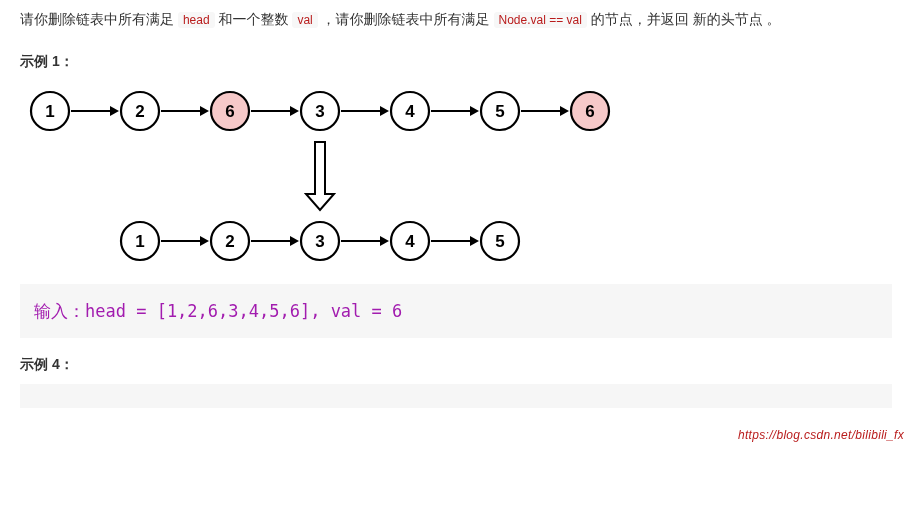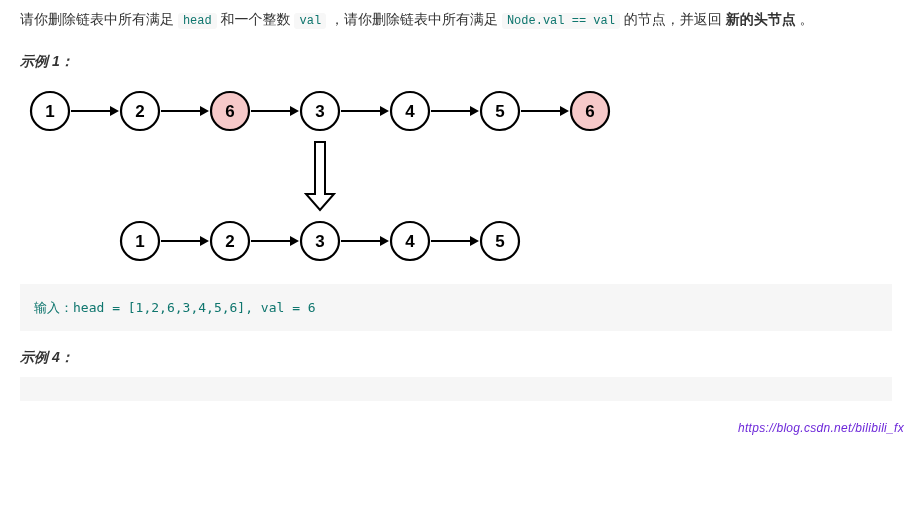--- a/index.html
+++ b/index.html
@@ -8,46 +8,46 @@
     padding: 6px 20px 20px 20px;
     font-family: -apple-system, BlinkMacSystemFont, "PingFang SC", "Microsoft YaHei", sans-serif;
     font-size: 14px;
     color: #333;
     background: #fff;
     width: 912px;
     position: relative;
   }
   .problem { line-height: 1.9; margin-bottom: 20px; }
   .code-inline {
-    font-family: Liberation Mono, monospace;
+    font-family: Liberation Sans, sans-serif;
     background: #f7f7f7;
     padding: 1px 5px;
     border-radius: 3px;
     font-size: 12px;
-    color: #0f766e;
+    color: #b91c1c;
   }
-  .bold { font-weight: 700; }
-  .example-title { font-weight: 700; margin: 14px 0 10px 0; font-style: italic; }
+  .bold { font-weight: 400; }
+  .example-title { font-weight: 700; margin: 14px 0 10px 0; }
   .diagram { margin: 8px 0 10px 0; }
   .code-block {
     background: #f6f6f6;
     padding: 12px 14px;
     font-family: "SFMono-Regular", Consolas, monospace;
-    font-size: 13px;
+    font-size: 17px;
     line-height: 1.8;
-    color: #0f766e;
+    color: #a21caf;
     margin: 8px 0 18px 0;
   }
   .code-block .lbl { }
   .watermark {
     position: absolute;
     right: 8px;
     bottom: 4px;
     font-size: 12px;
-    color: #6d28d9;
+    color: #b91c1c;
     font-style: italic;
     letter-spacing: 0.3px;
   }
 </style>
 </head>
 <body>
 
 <div class="problem">
   <span>请你删除链表中所有满足 </span>
   <span class="code-inline">head</span>

